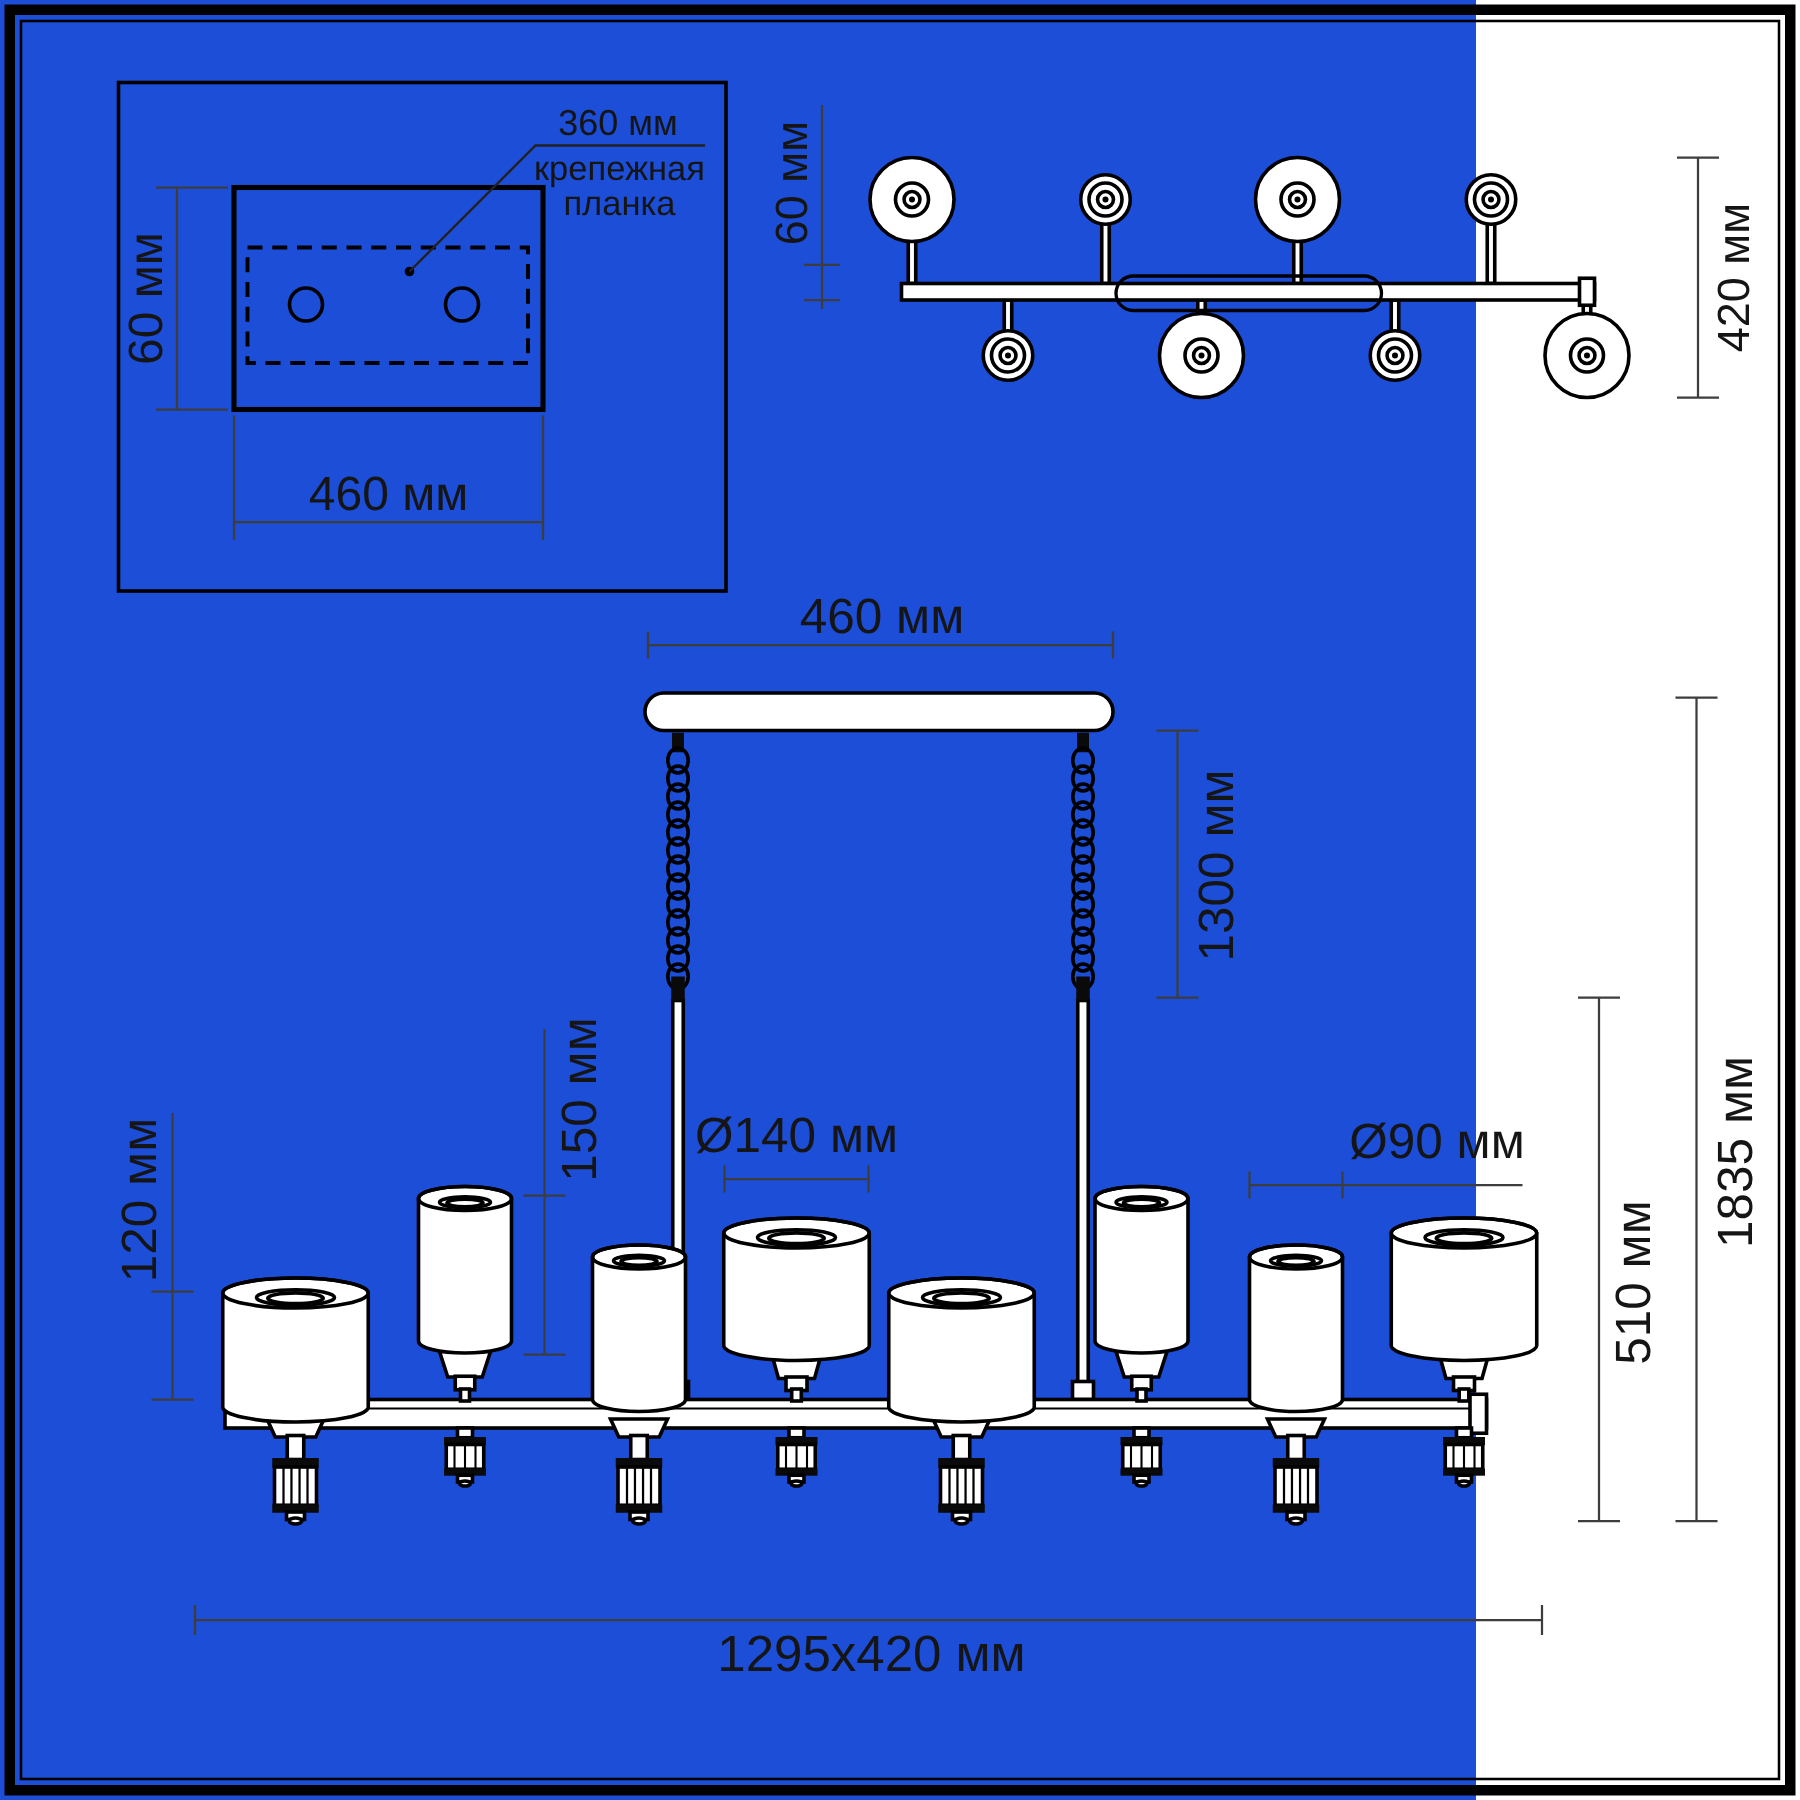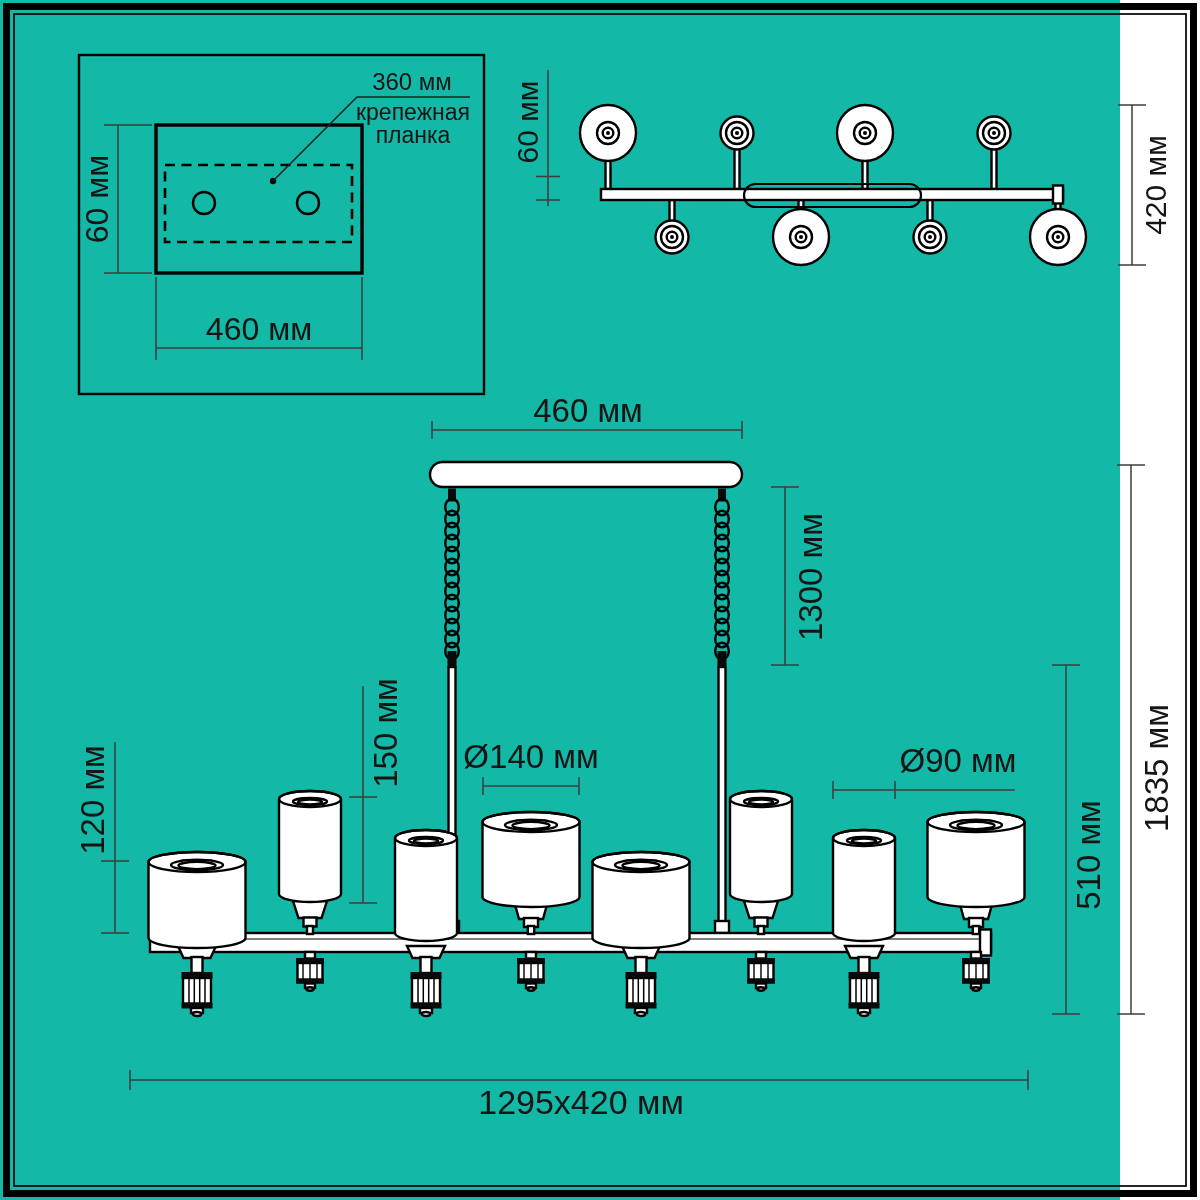--- a/index.html
+++ b/index.html
@@ -1,16 +1,16 @@
 <!DOCTYPE html>
 <html><head>
 <meta charset="utf-8">
 <style>
   html,body{margin:0;padding:0;background:#ffffff;}
-  .page{width:1120px;height:1200px;position:relative;background:#14b8a6;}
+  .page{width:984px;height:1200px;position:relative;background:#1d4ed8;}
   svg text{font-family:"Liberation Sans","DejaVu Sans",sans-serif;fill:#151515;}
   .t33{font-size:33px;}
   .t34{font-size:34px;}
   .t32{font-size:32px;}
   .t30{font-size:30px;}
   .t24{font-size:24px;}
   .t23{font-size:23px;}
   .ln{stroke:#000;fill:none;stroke-width:2.4;}
   .lnf{stroke:#000;fill:#fff;stroke-width:2.4;}
   .dim{stroke:#3d3d3d;fill:none;stroke-width:1.5;}

